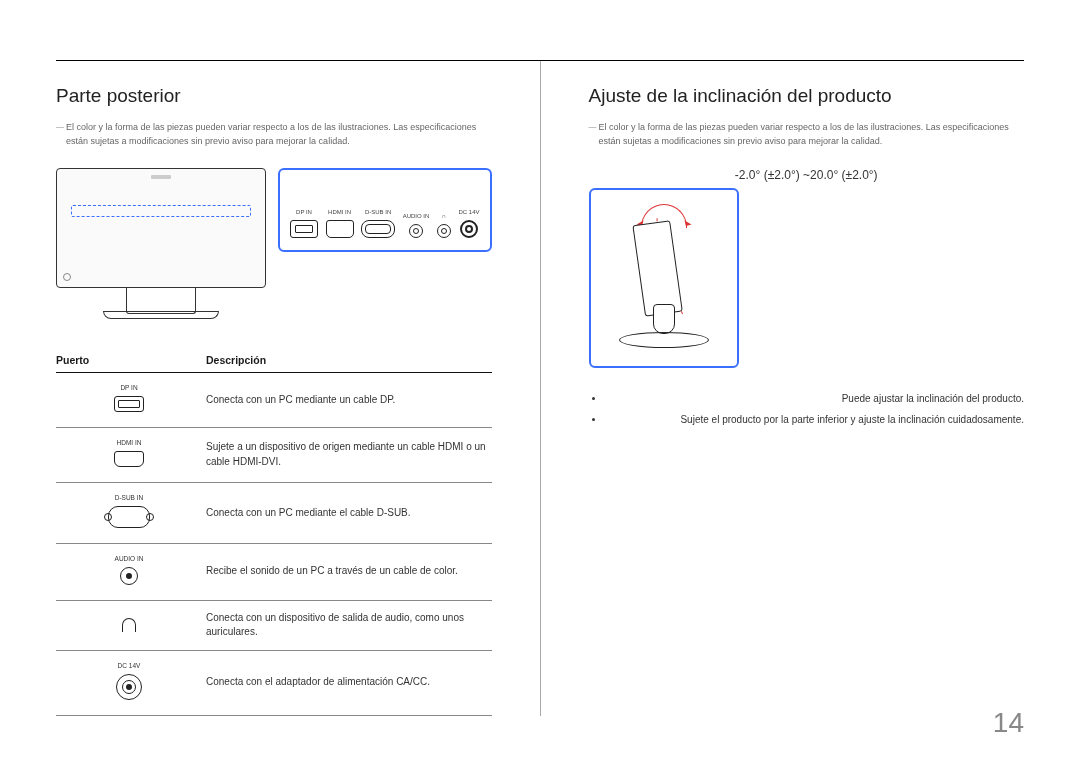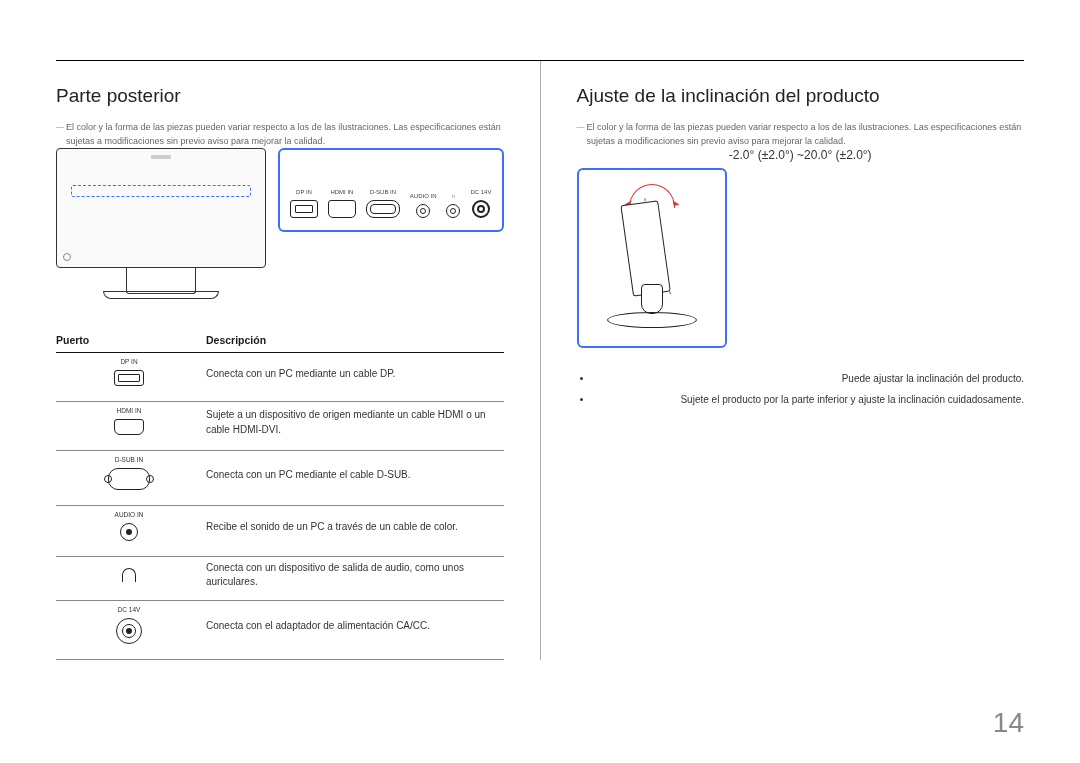--- a/index.html
+++ b/index.html
@@ -7,21 +7,21 @@
     width: 1080px;
     height: 763px;
     font-family: Arial, Helvetica, sans-serif;
     background: #fff;
     color: #1a1a1a;
     padding: 60px 56px 30px 56px;
     position: relative;
   }
   .columns {
     display: flex;
-    gap: 36px;
+    gap: 48px;
     border-top: 1px solid #000;
     padding-top: 0;
   }
   .col {
     flex: 1;
     padding-top: 24px;
   }
   .col-divider {
     width: 1px;
     background: #aaa;
@@ -30,20 +30,21 @@
   h2 {
     font-size: 19px;
     font-weight: 400;
     color: #222;
     margin-bottom: 14px;
   }
   .note {
     font-size: 9px;
     line-height: 1.5;
     color: #666;
+    margin-bottom: 20px;
     position: relative;
     padding-left: 10px;
   }
   .note::before {
     content: "―";
     position: absolute;
     left: 0;
     top: 0;
     font-size: 8px;
     color: #888;
@@ -83,21 +84,21 @@
   .pp-icon.pwr::after{content:"";position:absolute;inset:3px;border:2px solid #222;border-radius:50%;}
 
   
   .port-table { width:100%; border-collapse: collapse; font-size: 10px; }
   .port-table th {
     text-align:left; font-weight:600; font-size:10.5px;
     padding: 6px 0 6px 0; border-bottom:1.2px solid #111;margin-left:36px;
   }
   .port-table th.pcol{width:150px;}
   .port-table td {
-    padding: 4px 4px 10px 0; border-bottom: 0.7px solid #888; vertical-align: middle;
+    padding: 10px 4px 10px 0; border-bottom: 0.7px solid #888; vertical-align: middle;
     color:#333; line-height:1.45;
   }
   .port-table td.pcell{ text-align:center; }
   .pt-label{font-size:6.5px; color:#333; display:block; margin-bottom:4px;}
   .pt-icon{display:inline-block;}
   .pt-icon.dp{width:30px;height:16px;border:1.2px solid #222;border-radius:3px;position:relative;}
   .pt-icon.dp::after{content:"";position:absolute;inset:3px;border:1px solid #222;border-radius:1px;}
   .pt-icon.hdmi{width:30px;height:16px;border:1.2px solid #222;border-radius:3px 3px 6px 6px;}
   .pt-icon.dsub{width:42px;height:22px;border:1.2px solid #222;border-radius:10px;position:relative;}
   .pt-icon.dsub::before{content:"";position:absolute;left:-5px;top:6px;width:6px;height:6px;border:1px solid #222;border-radius:50%;}

